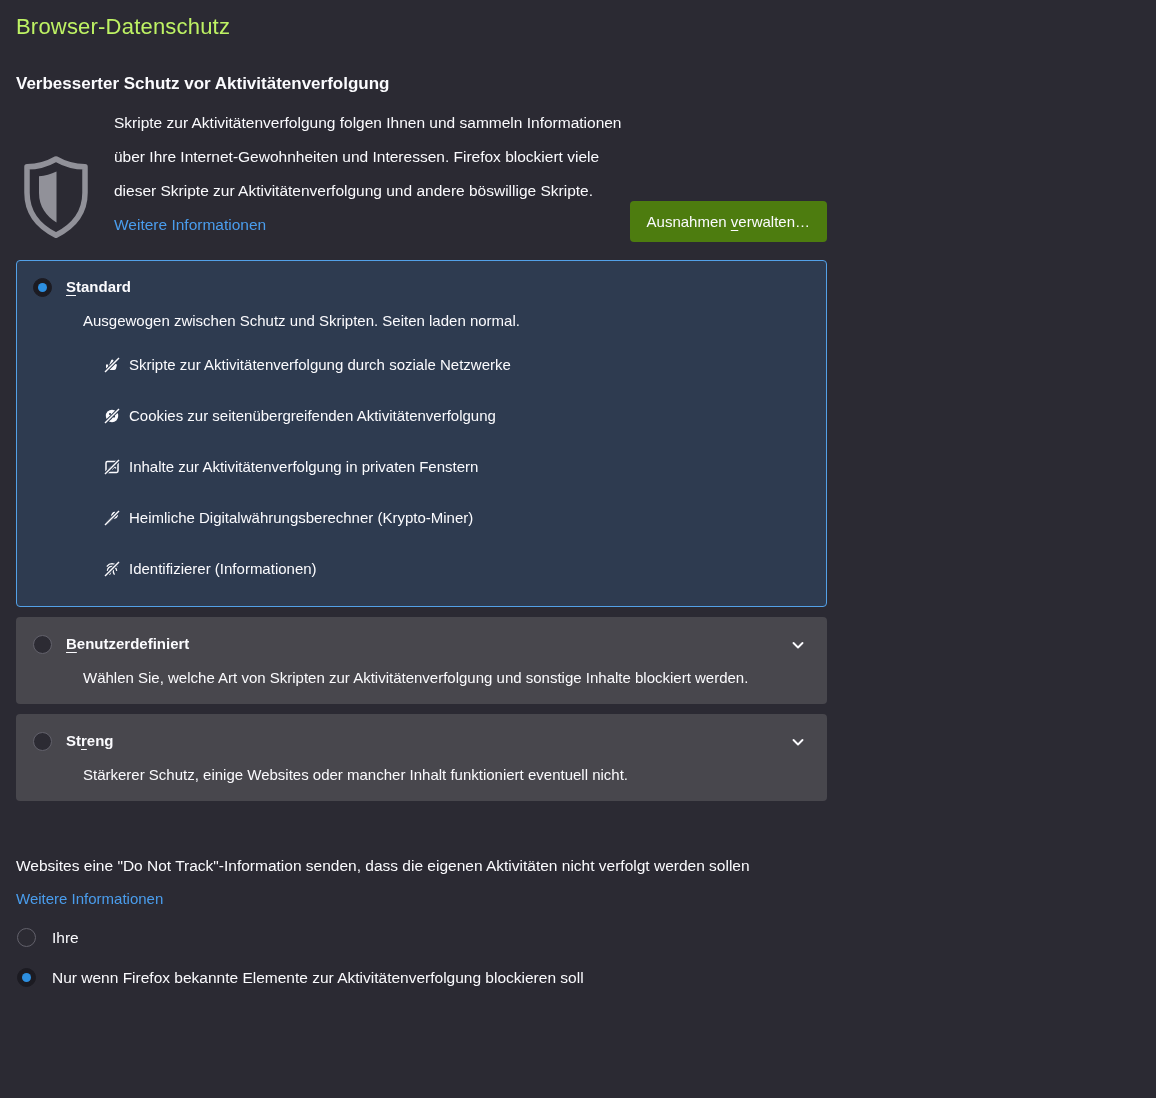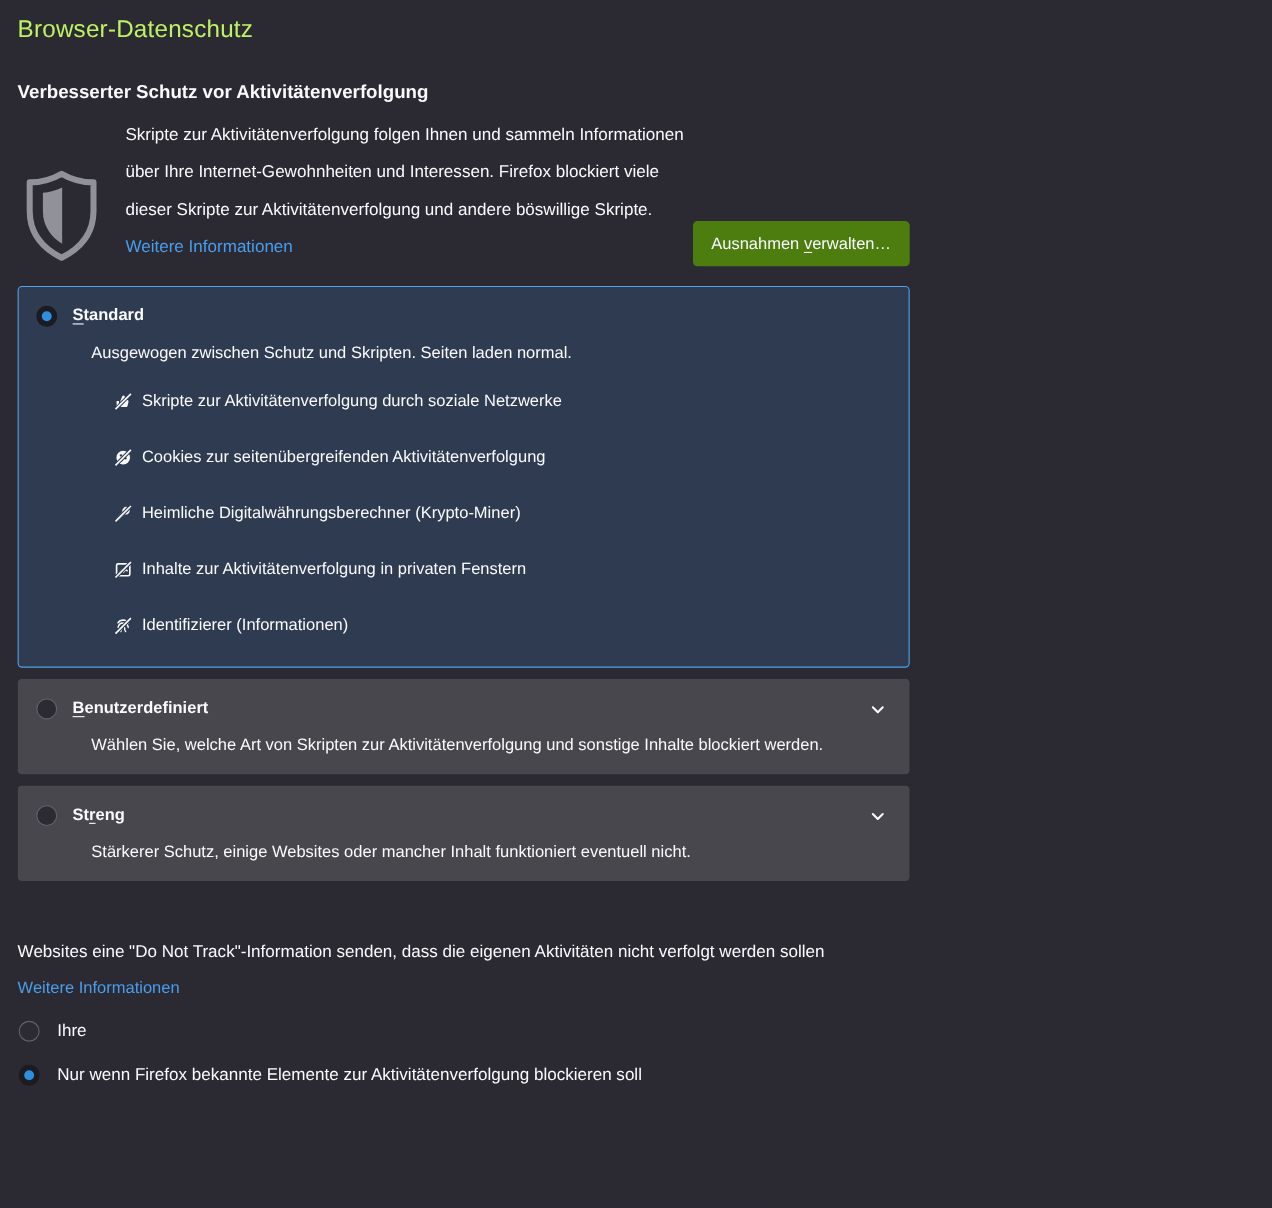--- a/index.html
+++ b/index.html
@@ -118,37 +118,37 @@
                 <circle cx="6.6" cy="10.6" r="1" fill="#2e3b50"></circle>
                 <line x1="1" y1="15" x2="15" y2="1" stroke="#2e3b50" stroke-width="3.4"></line>
                 <line x1="1" y1="15" x2="15" y2="1" stroke="#fbfbfe" stroke-width="1.5"></line>
               </svg>
             </span>
             <span>Cookies zur seitenübergreifenden Aktivitätenverfolgung</span>
           </li>
           <li>
             <span class="blocked-icon">
               <svg width="16" height="16" viewBox="0 0 16 16">
-                <path d="M14 5.1a3.7 3.7 0 0 1-4.5 3.6l-4.9 4.9a1.5 1.5 0 0 1-2.2-2.2l4.9-4.9A3.7 3.7 0 0 1 11.7 1.9l-2 2 .3 1.8 1.8.3 2-2c.13.35.2.72.2 1.1z" fill="#fbfbfe"></path>
-                <line x1="1" y1="15" x2="15" y2="1" stroke="#2e3b50" stroke-width="3.4"></line>
-                <line x1="1" y1="15" x2="15" y2="1" stroke="#fbfbfe" stroke-width="1.5"></line>
-              </svg>
-            </span>
-            <span>Heimliche Digitalwährungsberechner (Krypto-Miner)</span>
-          </li>
-          <li>
-            <span class="blocked-icon">
-              <svg width="16" height="16" viewBox="0 0 16 16">
                 <rect x="2" y="2.6" width="12" height="10.8" rx="1.4" fill="none" stroke="#fbfbfe" stroke-width="1.5"></rect>
                 <path d="M4 10.8l2.6-2.8 1.8 1.9 2-2.2 1.6 1.7" fill="none" stroke="#fbfbfe" stroke-width="1.3"></path>
                 <line x1="1" y1="15" x2="15" y2="1" stroke="#2e3b50" stroke-width="3.4"></line>
                 <line x1="1" y1="15" x2="15" y2="1" stroke="#fbfbfe" stroke-width="1.5"></line>
               </svg>
             </span>
             <span>Inhalte zur Aktivitätenverfolgung in privaten Fenstern</span>
+          </li>
+          <li>
+            <span class="blocked-icon">
+              <svg width="16" height="16" viewBox="0 0 16 16">
+                <path d="M14 5.1a3.7 3.7 0 0 1-4.5 3.6l-4.9 4.9a1.5 1.5 0 0 1-2.2-2.2l4.9-4.9A3.7 3.7 0 0 1 11.7 1.9l-2 2 .3 1.8 1.8.3 2-2c.13.35.2.72.2 1.1z" fill="#fbfbfe"></path>
+                <line x1="1" y1="15" x2="15" y2="1" stroke="#2e3b50" stroke-width="3.4"></line>
+                <line x1="1" y1="15" x2="15" y2="1" stroke="#fbfbfe" stroke-width="1.5"></line>
+              </svg>
+            </span>
+            <span>Heimliche Digitalwährungsberechner (Krypto-Miner)</span>
           </li>
           <li>
             <span class="blocked-icon">
               <svg width="16" height="16" viewBox="0 0 16 16">
                 <path d="M3.2 5.2A6 6 0 0 1 8 2.6a6 6 0 0 1 4.8 2.6" fill="none" stroke="#fbfbfe" stroke-width="1.3" stroke-linecap="round"></path>
                 <path d="M3.4 9.4A4.8 4.8 0 0 1 8 5.4a4.8 4.8 0 0 1 4.6 4" fill="none" stroke="#fbfbfe" stroke-width="1.3" stroke-linecap="round"></path>
                 <path d="M5.8 13.2c.9-1.3.9-3.2 1-4.1.1-.8.6-1.3 1.2-1.3.7 0 1.2.5 1.2 1.4 0 1.6.3 3 1 4" fill="none" stroke="#fbfbfe" stroke-width="1.3" stroke-linecap="round"></path>
                 <line x1="1" y1="15" x2="15" y2="1" stroke="#2e3b50" stroke-width="3.4"></line>
                 <line x1="1" y1="15" x2="15" y2="1" stroke="#fbfbfe" stroke-width="1.5"></line>
               </svg>

